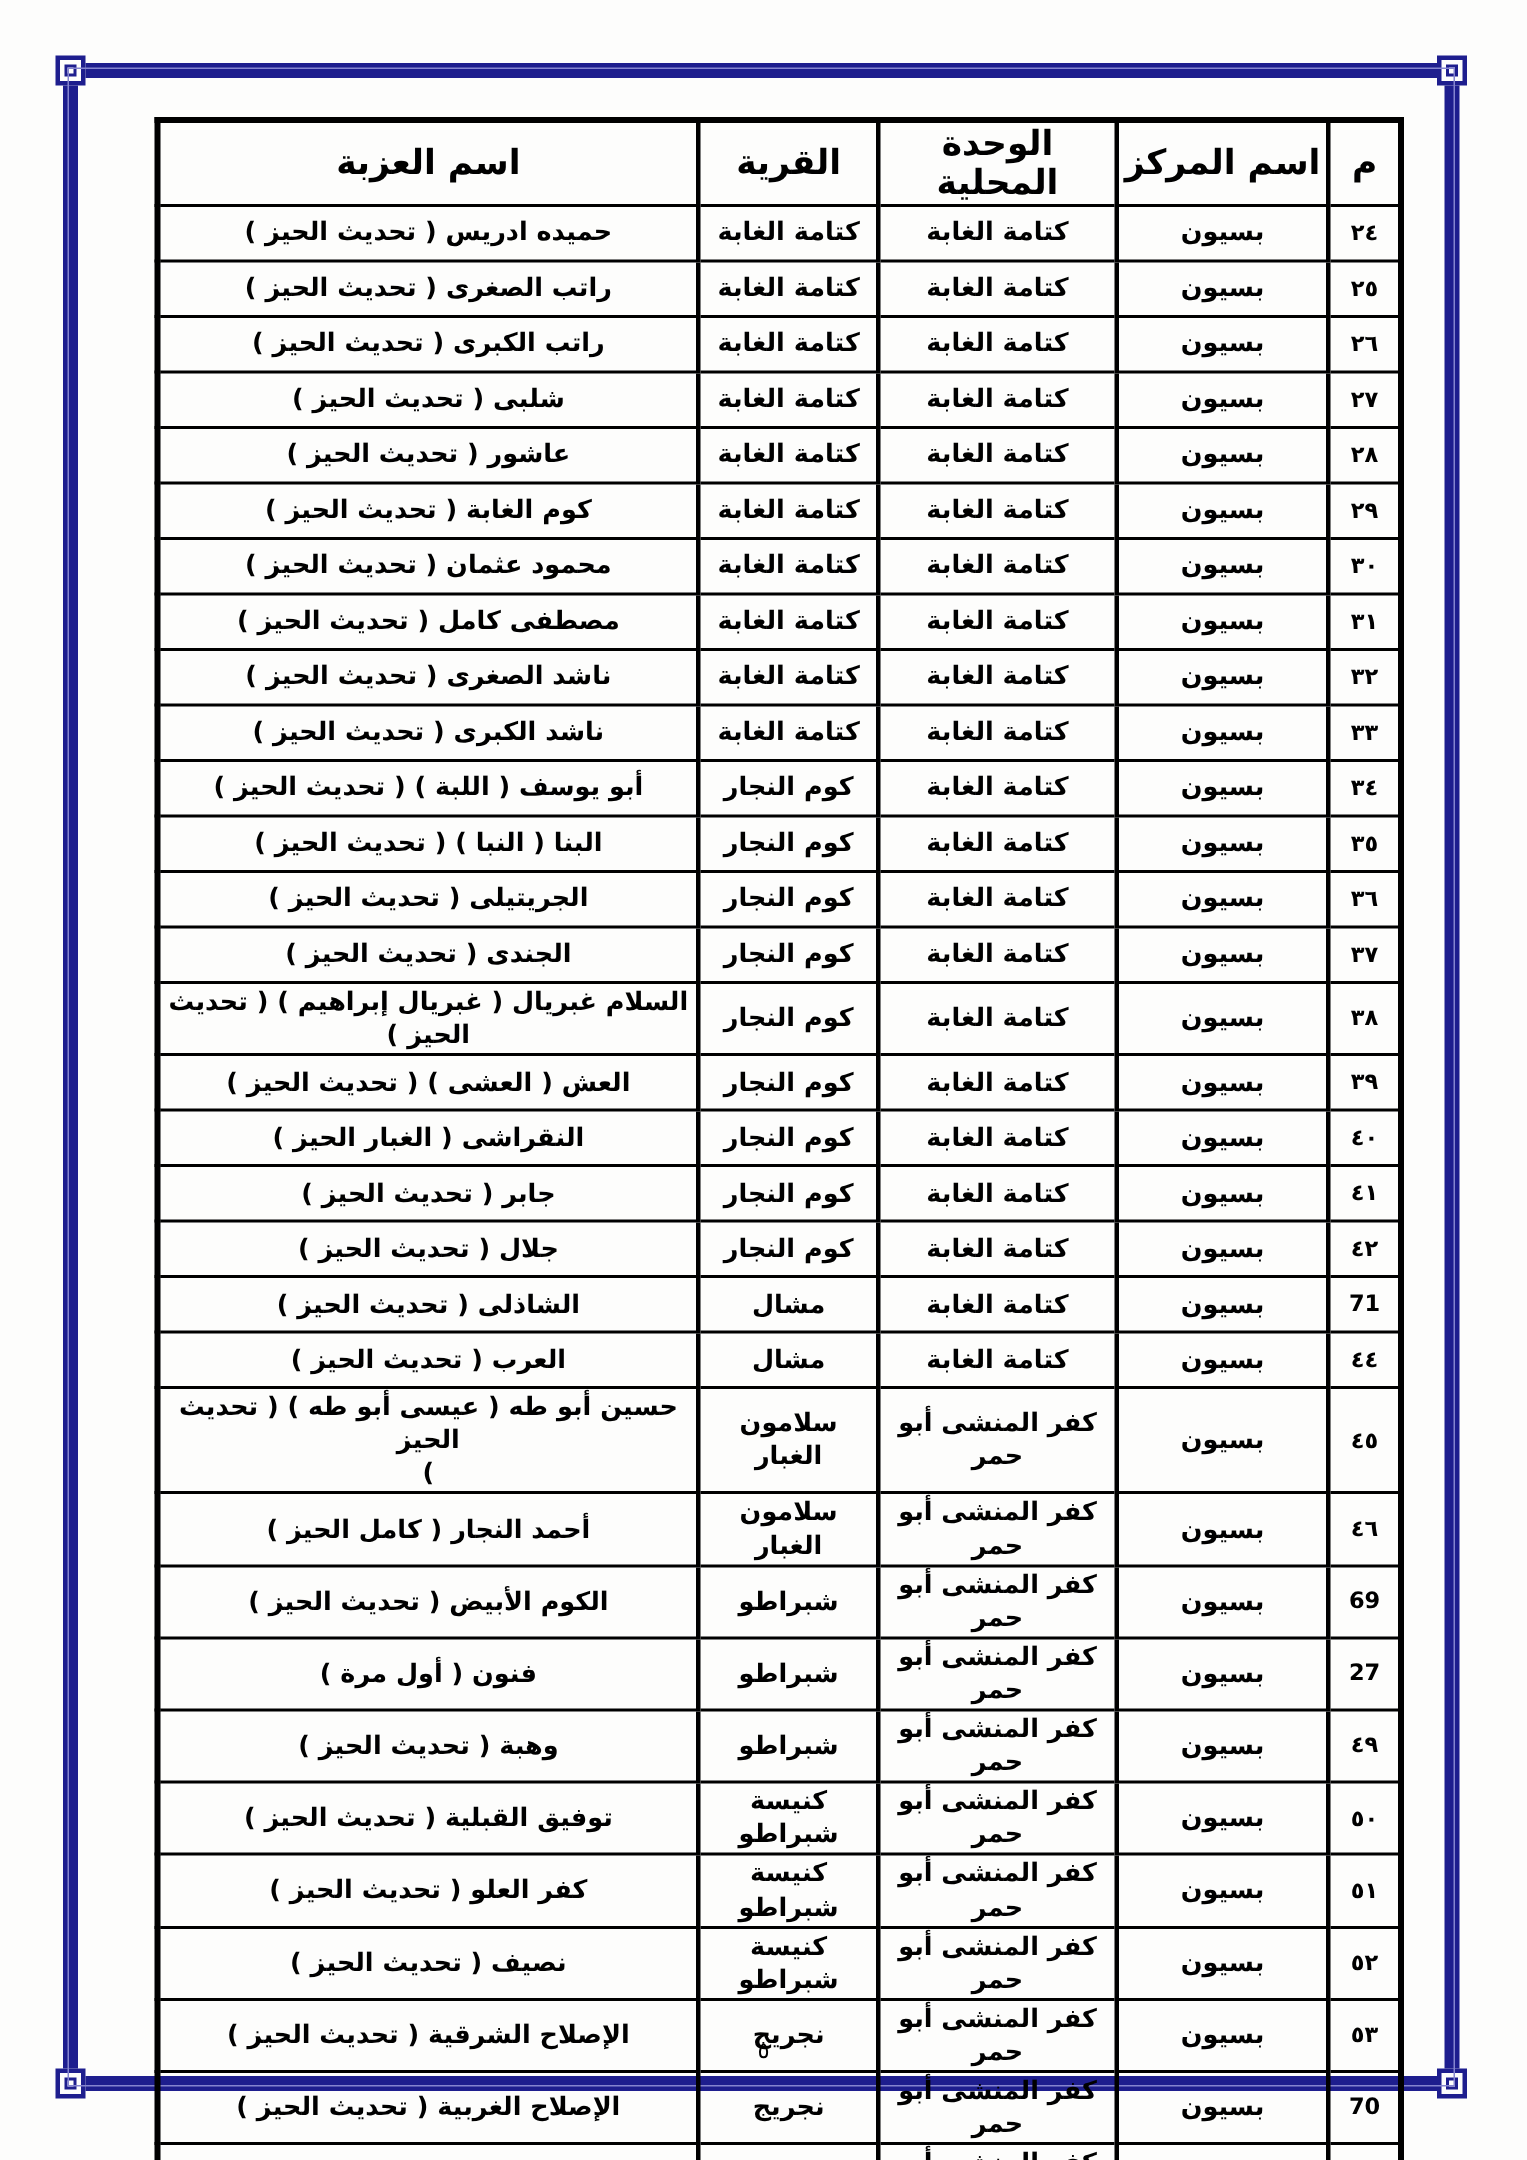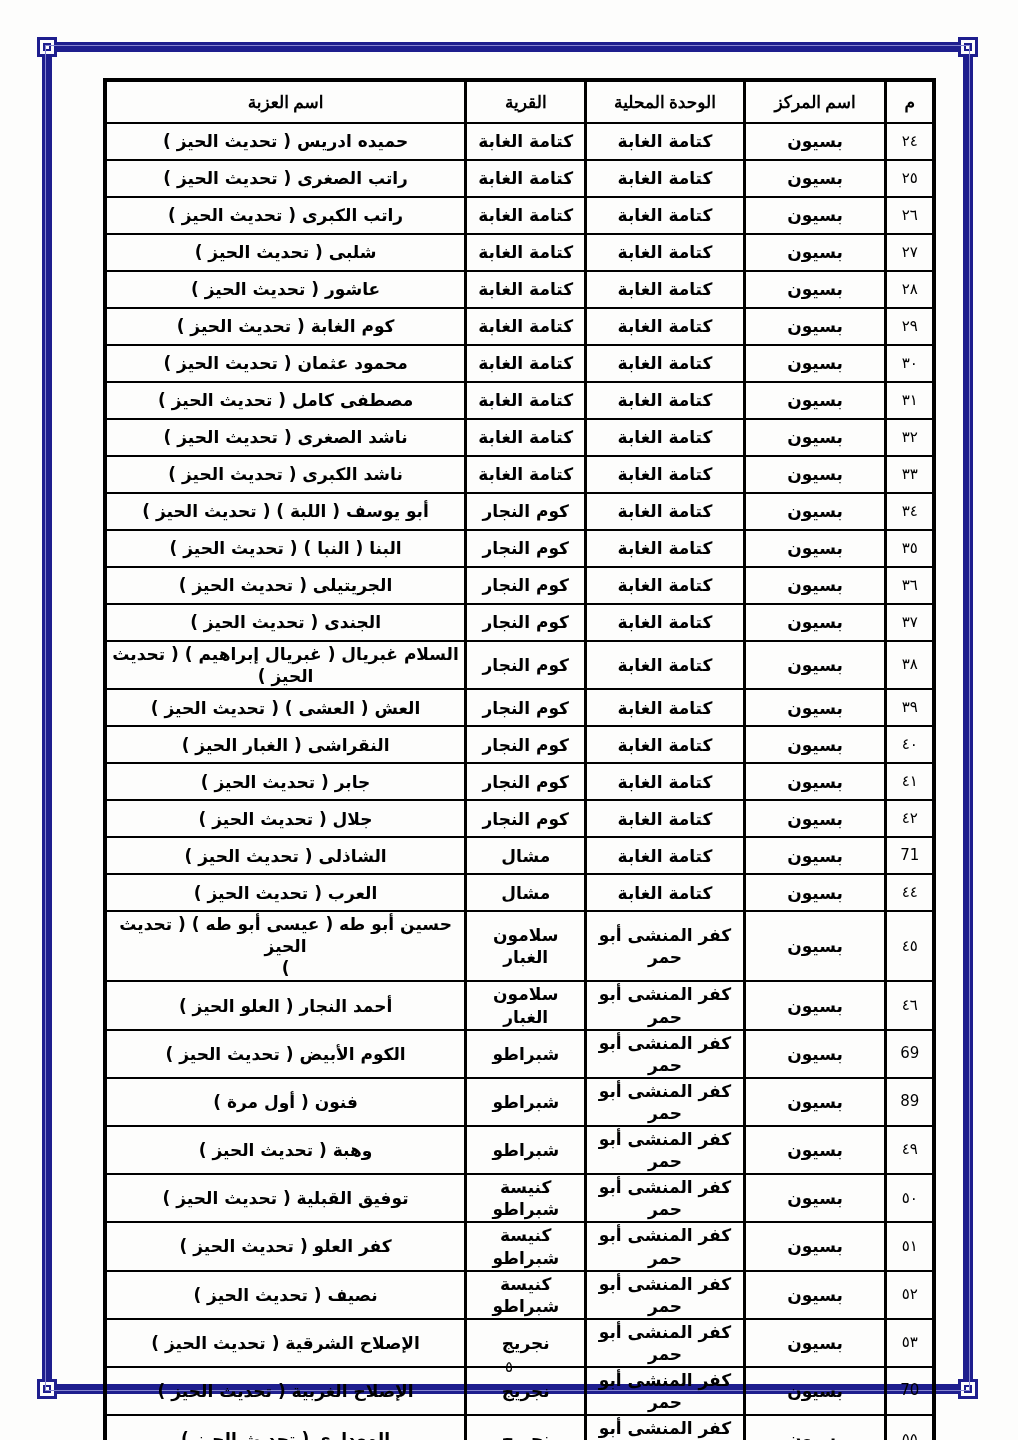--- a/index.html
+++ b/index.html
@@ -48,31 +48,31 @@
     border:4px solid #000;
   }
   .data-table th,.data-table td{
     border:2px solid #000;
     border-left-width:3px;border-right-width:3px;
     padding:1px 4px;
     overflow:hidden;
   }
   .data-table th{
     height:38px;
-    font-size:17px;font-weight:bold;font-family:Liberation Serif, serif;
+    font-size:23px;font-weight:bold;
   }
   .data-table td{
     height:33px;
     font-size:17px;font-weight:bold;
     line-height:1.3;
   }
   tr.tall td{height:66px;}
   td.col-ezba{white-space:pre-line;}
   td.col-no{
-    font-weight:normal;
+    font-weight:bold;
     font-size:15px;
   }
   .col-w-no{width:5.8%}
   .col-w-center{width:17.1%}
   .col-w-unit{width:19.1%}
   .col-w-village{width:14.5%}
   .col-w-ezba{width:43.5%}
 
   .footer-page-number{
     position:absolute;left:0;right:0;top:1358px;
@@ -263,31 +263,31 @@
           <td class="col-unit">كفر المنشى أبو حمر</td>
           <td class="col-village">سلامون الغبار</td>
           <td class="col-ezba">حسين أبو طه ( عيسى أبو طه ) ( تحديث الحيز
 )</td>
         </tr>
         <tr>
           <td class="col-no">٤٦</td>
           <td class="col-center">بسيون</td>
           <td class="col-unit">كفر المنشى أبو حمر</td>
           <td class="col-village">سلامون الغبار</td>
-          <td class="col-ezba">أحمد النجار ( العلو الحيز )</td>
+          <td class="col-ezba">أحمد النجار ( كامل الحيز )</td>
         </tr>
         <tr>
           <td class="col-no">69</td>
           <td class="col-center">بسيون</td>
           <td class="col-unit">كفر المنشى أبو حمر</td>
           <td class="col-village">شبراطو</td>
           <td class="col-ezba">الكوم الأبيض ( تحديث الحيز )</td>
         </tr>
         <tr>
-          <td class="col-no">89</td>
+          <td class="col-no">27</td>
           <td class="col-center">بسيون</td>
           <td class="col-unit">كفر المنشى أبو حمر</td>
           <td class="col-village">شبراطو</td>
           <td class="col-ezba">فنون ( أول مرة )</td>
         </tr>
         <tr>
           <td class="col-no">٤٩</td>
           <td class="col-center">بسيون</td>
           <td class="col-unit">كفر المنشى أبو حمر</td>
           <td class="col-village">شبراطو</td>

